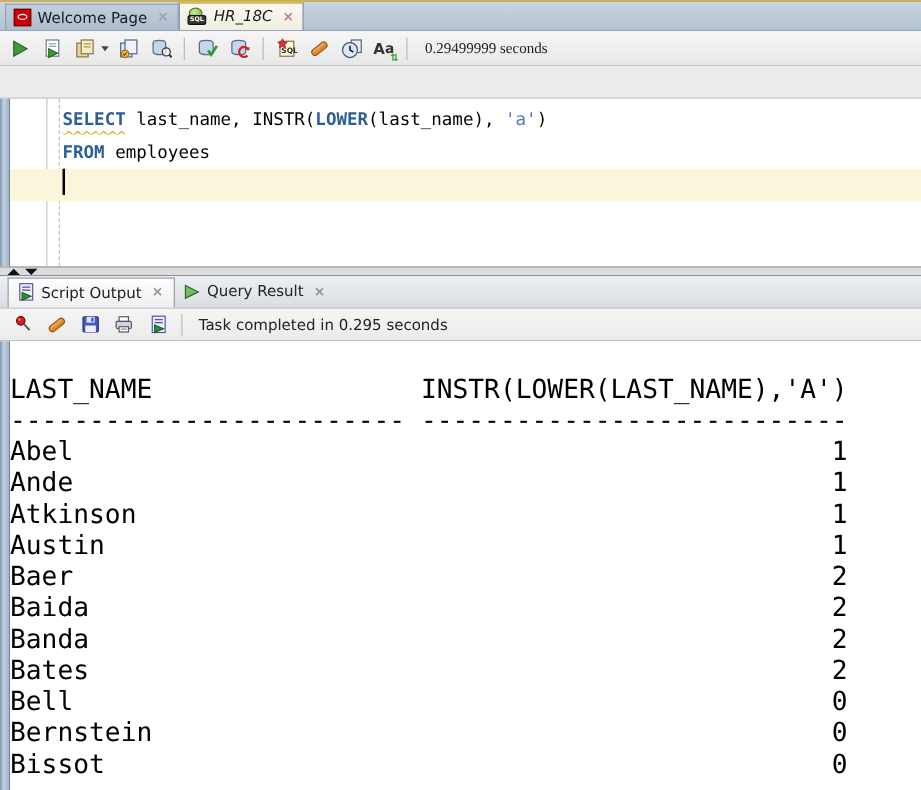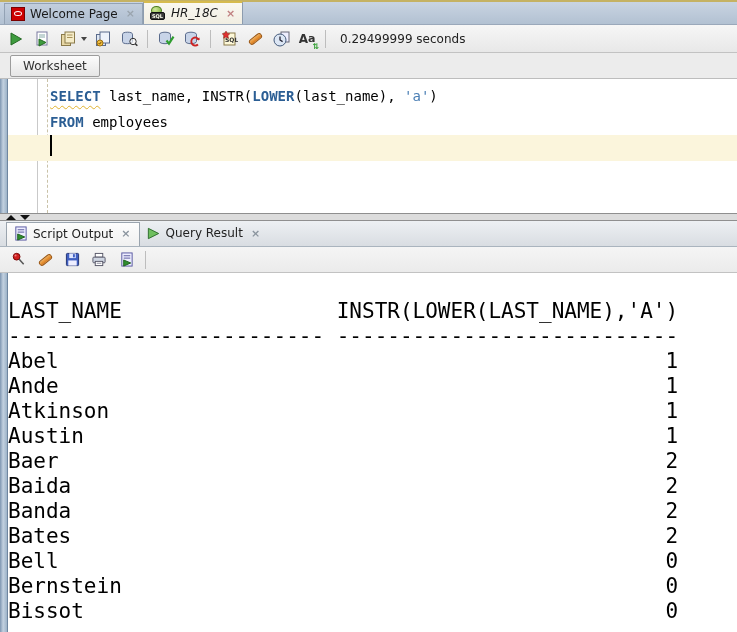--- a/index.html
+++ b/index.html
@@ -19,21 +19,21 @@
   .sqlws-icon { position:relative; width:16px; height:14px; }
   .sqlws-icon .blob { position:absolute; left:1px; top:0; width:11px; height:9px; background:radial-gradient(circle at 35% 35%, #cfe89a,#7fb33a); border:1px solid #4a7a1a; border-radius:50%; }
   .sqlws-icon .tag { position:absolute; left:0; bottom:0; background:#3a3a3a; color:#ffe; font-size:5px; font-weight:bold; padding:0 1px; border:1px solid #111; border-radius:2px; font-style:normal; }
 
   
   .main-toolbar { height:28px; background:linear-gradient(#f6f6f6,#e8e8e8); border-bottom:1px solid #c2c2c2; display:flex; align-items:center; gap:6px; padding:0 6px; }
   .tbtn { width:20px; height:20px; display:inline-flex; align-items:center; justify-content:center; border-radius:2px; }
   .tbtn svg { display:block; }
   .tsep { width:1px; height:18px; background:#bdbdbd; margin:0 2px; }
   .caret-down { width:0; height:0; border-left:3.5px solid transparent; border-right:3.5px solid transparent; border-top:4px solid #444; margin-left:-3px; }
-  .elapsed { color:#222; margin-left:6px; }
+  .elapsed { color:#222; margin-left:6px;font-family:Liberation Serif, serif; }
   .eraser { width:15px; height:6px; background:linear-gradient(#f2b05a,#d97818); border:1px solid #9a5510; border-radius:3px; transform:rotate(-38deg); }
   .case-btn { font-weight:bold; font-size:11px; color:#333; position:relative; }
   .case-btn b { font-size:12px; }
   .case-btn .arr { color:#2f9e2f; font-size:8px; position:absolute; right:-2px; bottom:-2px; }
 
   
   .ws-tabbar { height:26px; background:#ececec; border-bottom:1px solid #bdbdbd; display:flex; align-items:center; padding-left:10px; gap:0; }
   .ws-tab { padding:3px 12px; color:#333; }
   .ws-tab.active { background:linear-gradient(#fcfcfc,#e6e6e6); border:1px solid #9c9c9c; border-radius:2px; }
   .ws-tab.plain { border:none; background:none; }
@@ -167,21 +167,20 @@
         <circle cx="7" cy="9" r="6" fill="#dce6f4" stroke="#445a7a"></circle>
         <path d="M7 5.5 V9 l2.6 1.6" fill="none" stroke="#223" stroke-width="1.3"></path>
       </svg>
   </span>
   <span class="tbtn case-btn"><b>A</b>a<span class="arr">⇅</span></span>
   <span class="tsep"></span>
   <span class="elapsed">0.29499999 seconds</span>
 </div>
 
 <div class="ws-tabbar">
-  <span class="ws-tab active">Worksheet</span>
 </div>
 
 <div class="editor">
   <div class="left-strip"></div>
   <div class="gutter-line"></div>
   <div class="margin-line"></div>
   <div class="code-lines"><div class="code-line"><span class="kw sq">SELECT</span><span class="pl"> last_name, INSTR(</span><span class="kw">LOWER</span><span class="pl">(last_name), </span><span class="str">'a'</span><span class="pl">)</span></div><div class="code-line"><span class="kw">FROM</span><span class="pl"> employees</span></div><div class="code-line current"><span class="caret"></span></div></div>
 </div>
 
 <div class="splitter">
@@ -238,20 +237,21 @@
   </span>
   <span class="tbtn">
     <svg width="15" height="15" viewBox="0 0 16 16">
         <rect x="3" y="1" width="11" height="14" fill="#eef" stroke="#5555a0"></rect>
         <line x1="5" y1="4" x2="12" y2="4" stroke="#559"></line>
         <line x1="5" y1="6.5" x2="12" y2="6.5" stroke="#559"></line>
         <path d="M5 8.5 L12.5 11.7 L5 15 Z" fill="#2f8e2f" stroke="#1e5e1e"></path>
       </svg>
   </span>
   <span class="tsep"></span>
+  <span class="status-text">Task completed in 0.295 seconds</span>
 </div>
 
 <div class="script-output">
   <div class="left-strip"></div>
   <pre>LAST_NAME                 INSTR(LOWER(LAST_NAME),'A')
 ------------------------- ---------------------------
 Abel                                                1
 Ande                                                1
 Atkinson                                            1
 Austin                                              1

